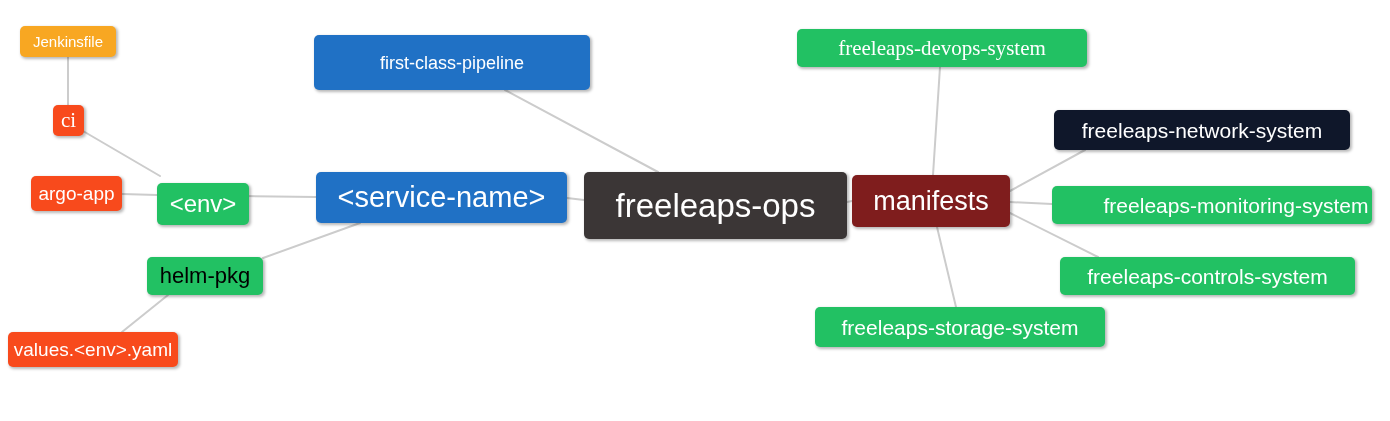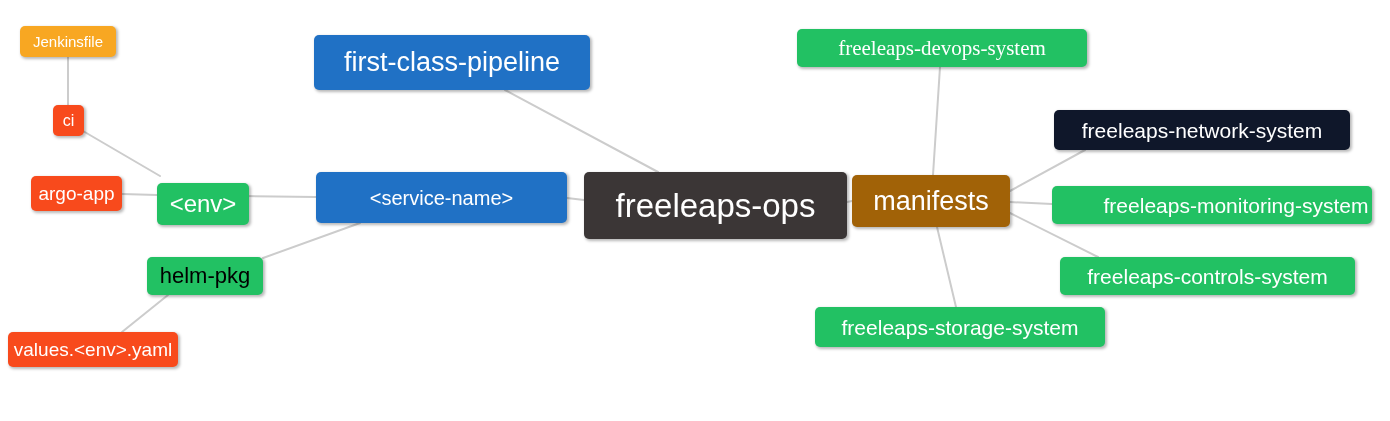--- a/index.html
+++ b/index.html
@@ -52,27 +52,27 @@
       <line x1="505" y1="90" x2="658" y2="172" stroke="#cccccc" stroke-width="2" stroke-linecap="round"></line>
       <line x1="567" y1="198" x2="584" y2="200" stroke="#cccccc" stroke-width="2" stroke-linecap="round"></line>
       <line x1="847" y1="202" x2="852" y2="201" stroke="#cccccc" stroke-width="2" stroke-linecap="round"></line>
       <line x1="933" y1="175" x2="940" y2="67" stroke="#cccccc" stroke-width="2" stroke-linecap="round"></line>
       <line x1="1010" y1="191" x2="1085" y2="150" stroke="#cccccc" stroke-width="2" stroke-linecap="round"></line>
       <line x1="1010" y1="202" x2="1052" y2="204" stroke="#cccccc" stroke-width="2" stroke-linecap="round"></line>
       <line x1="1010" y1="213" x2="1098" y2="257" stroke="#cccccc" stroke-width="2" stroke-linecap="round"></line>
       <line x1="937" y1="227" x2="956" y2="307" stroke="#cccccc" stroke-width="2" stroke-linecap="round"></line>
     </svg>
 <div class="node" style="left: 20px; top: 26px; width: 96px; height: 31px; font-size: 15px; background: rgb(248, 167, 34); color: rgb(255, 255, 255);">Jenkinsfile</div>
-    <div class="node" style="left: 53px; top: 105px; width: 31px; height: 31px; font-size: 16px; background: rgb(248, 74, 28); color: rgb(255, 255, 255);">ci</div>
+    <div class="node" style="left: 53px; top: 105px; width: 31px; height: 31px; font-size: 21px; background: rgb(248, 74, 28); color: rgb(255, 255, 255); font-family: Liberation Serif, serif;">ci</div>
     <div class="node" style="left: 31px; top: 176px; width: 91px; height: 35px; font-size: 19px; background: rgb(248, 74, 28); color: rgb(255, 255, 255);">argo-app</div>
     <div class="node" style="left: 157px; top: 174px; width: 92px; height: 42px; font-size: 24px; background: rgb(34, 193, 99); color: rgb(255, 255, 255); margin-top: 9px;">&lt;env&gt;</div>
     <div class="node" style="left: 147px; top: 257px; width: 116px; height: 38px; font-size: 22px; background: rgb(34, 193, 99); color: #000000;">helm-pkg</div>
     <div class="node" style="left: 8px; top: 332px; width: 170px; height: 35px; font-size: 19px; background: rgb(248, 74, 28); color: rgb(255, 255, 255);">values.&lt;env&gt;.yaml</div>
-    <div class="node" style="left: 314px; top: 35px; width: 276px; height: 55px; font-size: 27px; background: rgb(32, 113, 197); color: rgb(255, 255, 255);">first-class-pipeline</div>
-    <div class="node" style="left: 316px; top: 172px; width: 251px; height: 51px; font-size: 20px; background: rgb(32, 113, 197); color: rgb(255, 255, 255);">&lt;service-name&gt;</div>
+    <div class="node" style="left: 314px; top: 35px; width: 276px; height: 55px; font-size: 18px; background: rgb(32, 113, 197); color: rgb(255, 255, 255);">first-class-pipeline</div>
+    <div class="node" style="left: 316px; top: 172px; width: 251px; height: 51px; font-size: 29px; background: rgb(32, 113, 197); color: rgb(255, 255, 255);">&lt;service-name&gt;</div>
     <div class="node" style="left: 584px; top: 172px; width: 263px; height: 67px; font-size: 33px; background: rgb(59, 54, 54); color: rgb(255, 255, 255);">freeleaps-ops</div>
-    <div class="node" style="left: 852px; top: 175px; width: 158px; height: 52px; font-size: 27px; background: #a16207; color: rgb(255, 255, 255);">manifests</div>
+    <div class="node" style="left: 852px; top: 175px; width: 158px; height: 52px; font-size: 27px; background: #7f1d1d; color: rgb(255, 255, 255);">manifests</div>
     <div class="node" style="left: 797px; top: 29px; width: 290px; height: 38px; font-size: 21px; background: rgb(34, 193, 99); color: rgb(255, 255, 255); font-family: Liberation Serif, serif;">freeleaps-devops-system</div>
     <div class="node" style="left: 1054px; top: 110px; width: 296px; height: 40px; font-size: 21px; background: #0f172a; color: rgb(255, 255, 255);">freeleaps-network-system</div>
     <div class="node" style="left: 1052px; top: 186px; width: 320px; height: 38px; font-size: 21px; background: rgb(34, 193, 99); color: rgb(255, 255, 255); padding-left: 48px;">freeleaps-monitoring-system</div>
     <div class="node" style="left: 1060px; top: 257px; width: 295px; height: 38px; font-size: 21px; background: rgb(34, 193, 99); color: rgb(255, 255, 255);">freeleaps-controls-system</div>
     <div class="node" style="left: 815px; top: 307px; width: 290px; height: 40px; font-size: 21px; background: rgb(34, 193, 99); color: rgb(255, 255, 255);">freeleaps-storage-system</div>
   </div>
 
 </body></html>

